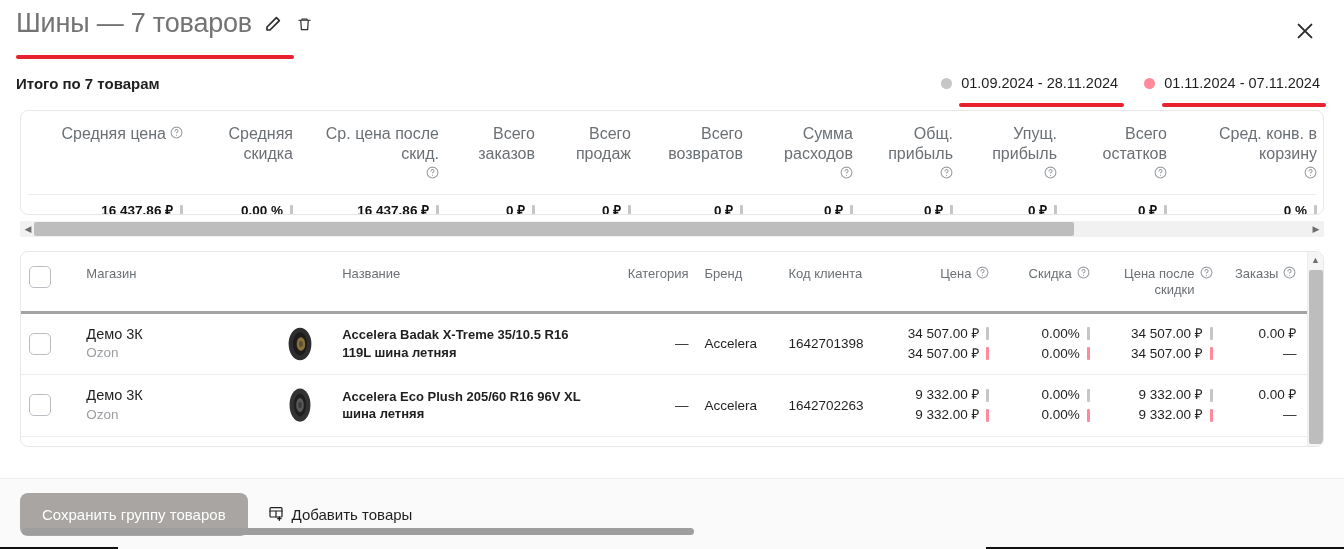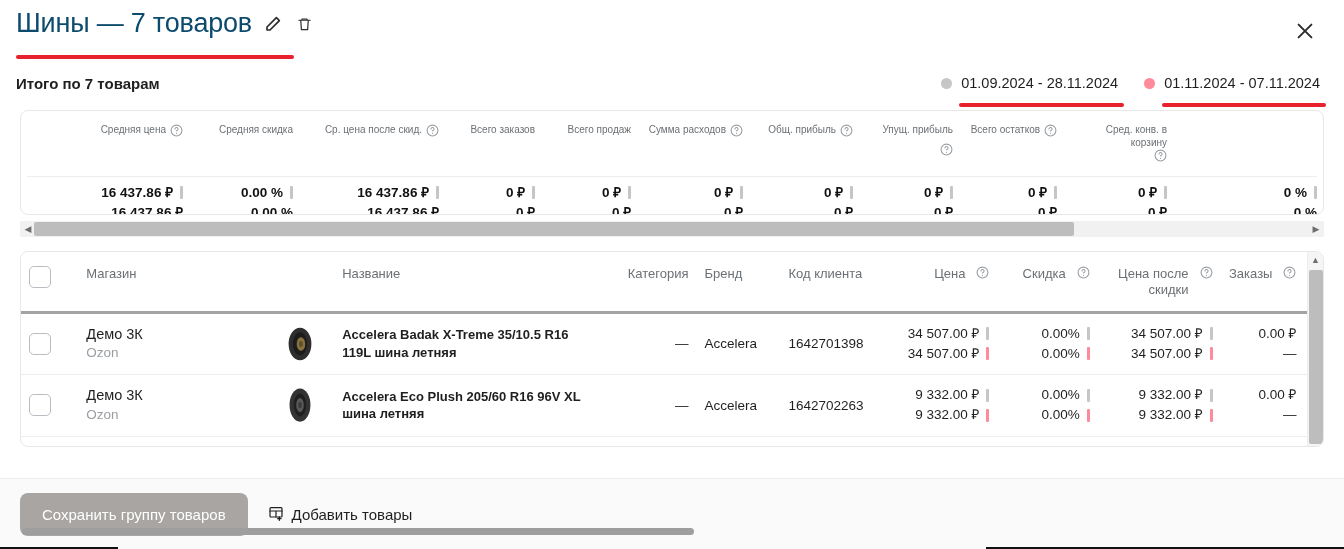--- a/index.html
+++ b/index.html
@@ -8,21 +8,21 @@
     font-family: "Liberation Sans", sans-serif;
     background: #ffffff;
     overflow: hidden;
   }
   .page { position: relative; width: 1344px; height: 549px; background:#fff; }
 
   
   .header { position:relative; height:60px; padding: 8px 0 0 16px; }
   .title-row { display:flex; align-items:center; gap:10px; }
   .title {
-    font-size: 27px; color:#0c4a6e; font-weight:400; letter-spacing:-0.2px;
+    font-size: 27px; color:#737373; font-weight:400; letter-spacing:-0.2px;
     white-space:nowrap;
   }
   .title-underline {
     position:absolute; left:16px; top:55px; width:278px; height:4px;
     background:#e8212e; border-radius:2px;
   }
   .icon-btn {
     display:inline-flex; align-items:center; justify-content:center;
     width:22px; height:22px; cursor:pointer; color:#2b2b2b;
   }
@@ -55,21 +55,21 @@
     margin: 8px 20px 0 20px;
     border:1px solid #e7e7e7; border-radius:8px; background:#fff;
     overflow:hidden; height:105px;
   }
   .metrics-grid {
     display:grid;
     grid-template-columns: 166px 110px 146px 96px 96px 112px 110px 100px 104px 110px 150px;
     padding: 0 6px;
   }
   .m-head {
-    font-size:10px; color:#6b7075; text-align:right; line-height:1.25;
+    font-size:16px; color:#6b7075; text-align:right; line-height:1.25;
     padding: 13px 10px 10px 6px; min-height:62px;
     display:flex; align-items:flex-start; justify-content:flex-end;
     flex-wrap:wrap;
   }
   .m-head .lbl { display:inline; }
   .m-head .q { margin-left:4px; display:inline-block; vertical-align:-2px; }
   .metrics-sep { border-top:1px solid #ededed; margin:0 6px; }
   .m-vals {
     text-align:right; padding: 6px 10px 8px 6px;
     font-size:13.5px; font-weight:700; color:#111;
@@ -114,21 +114,21 @@
   .tbl col.c-after { width:120px; }
   .tbl col.c-ord   { width:82px; }
   .tbl col.c-sb    { width:18px; }
 
   .tbl thead th {
     font-size:13px; font-weight:400; color:#6b7075; text-align:left;
     padding: 14px 8px 12px 8px; vertical-align:top; line-height:1.25;
     border-bottom:3px solid #a3a3a3; background:#fff;
   }
   .tbl thead th.right { text-align:right; }
-  .th-inner { display:inline-flex; align-items:flex-start; gap:11px; }
+  .th-inner { display:inline-flex; align-items:flex-start; gap:5px; }
   .th-inner.r { justify-content:flex-end; }
 
   .tbl tbody td {
     padding: 10px 8px; vertical-align:middle; border-bottom:1px solid #ededed;
     font-size:13.5px; color:#1f1f1f;
   }
   .tbl tbody tr:last-child td { border-bottom:none; }
   .shop-name { font-size:14.5px; color:#1f1f1f; line-height:1.35; }
   .shop-sub { font-size:13.5px; color:#9a9ea3; line-height:1.35; }
   .prod-name { font-size:13px; font-weight:700; color:#1f1f1f; line-height:1.35; }
@@ -241,20 +241,23 @@
               <circle cx="12" cy="12" r="10"></circle>
               <path d="M9.2 9.2a2.8 2.8 0 115.3 1.3c-.6.9-2 1.3-2.3 2.4" stroke-linecap="round"></path>
               <circle cx="12" cy="17.2" r="1.1" fill="#9a9ea3" stroke="none"></circle>
             </svg></span>
         </div>
       <div class="m-head">
           <span class="lbl">Всего заказов</span>
         </div>
       <div class="m-head">
           <span class="lbl">Всего продаж</span>
+        </div>
+      <div class="m-head">
+          <span class="lbl">Всего возвратов</span>
         </div>
       <div class="m-head">
           <span class="lbl">Сумма расходов</span>
           <span class="q"><svg class="q-icon" viewBox="0 0 24 24" fill="none" stroke="#9a9ea3" stroke-width="2">
               <circle cx="12" cy="12" r="10"></circle>
               <path d="M9.2 9.2a2.8 2.8 0 115.3 1.3c-.6.9-2 1.3-2.3 2.4" stroke-linecap="round"></path>
               <circle cx="12" cy="17.2" r="1.1" fill="#9a9ea3" stroke="none"></circle>
             </svg></span>
         </div>
       <div class="m-head">

